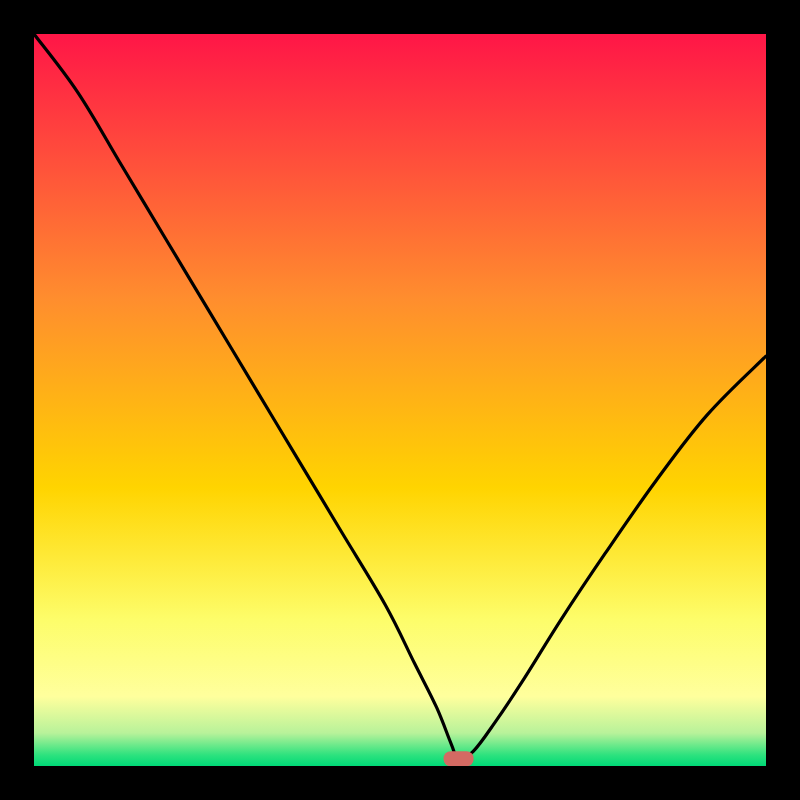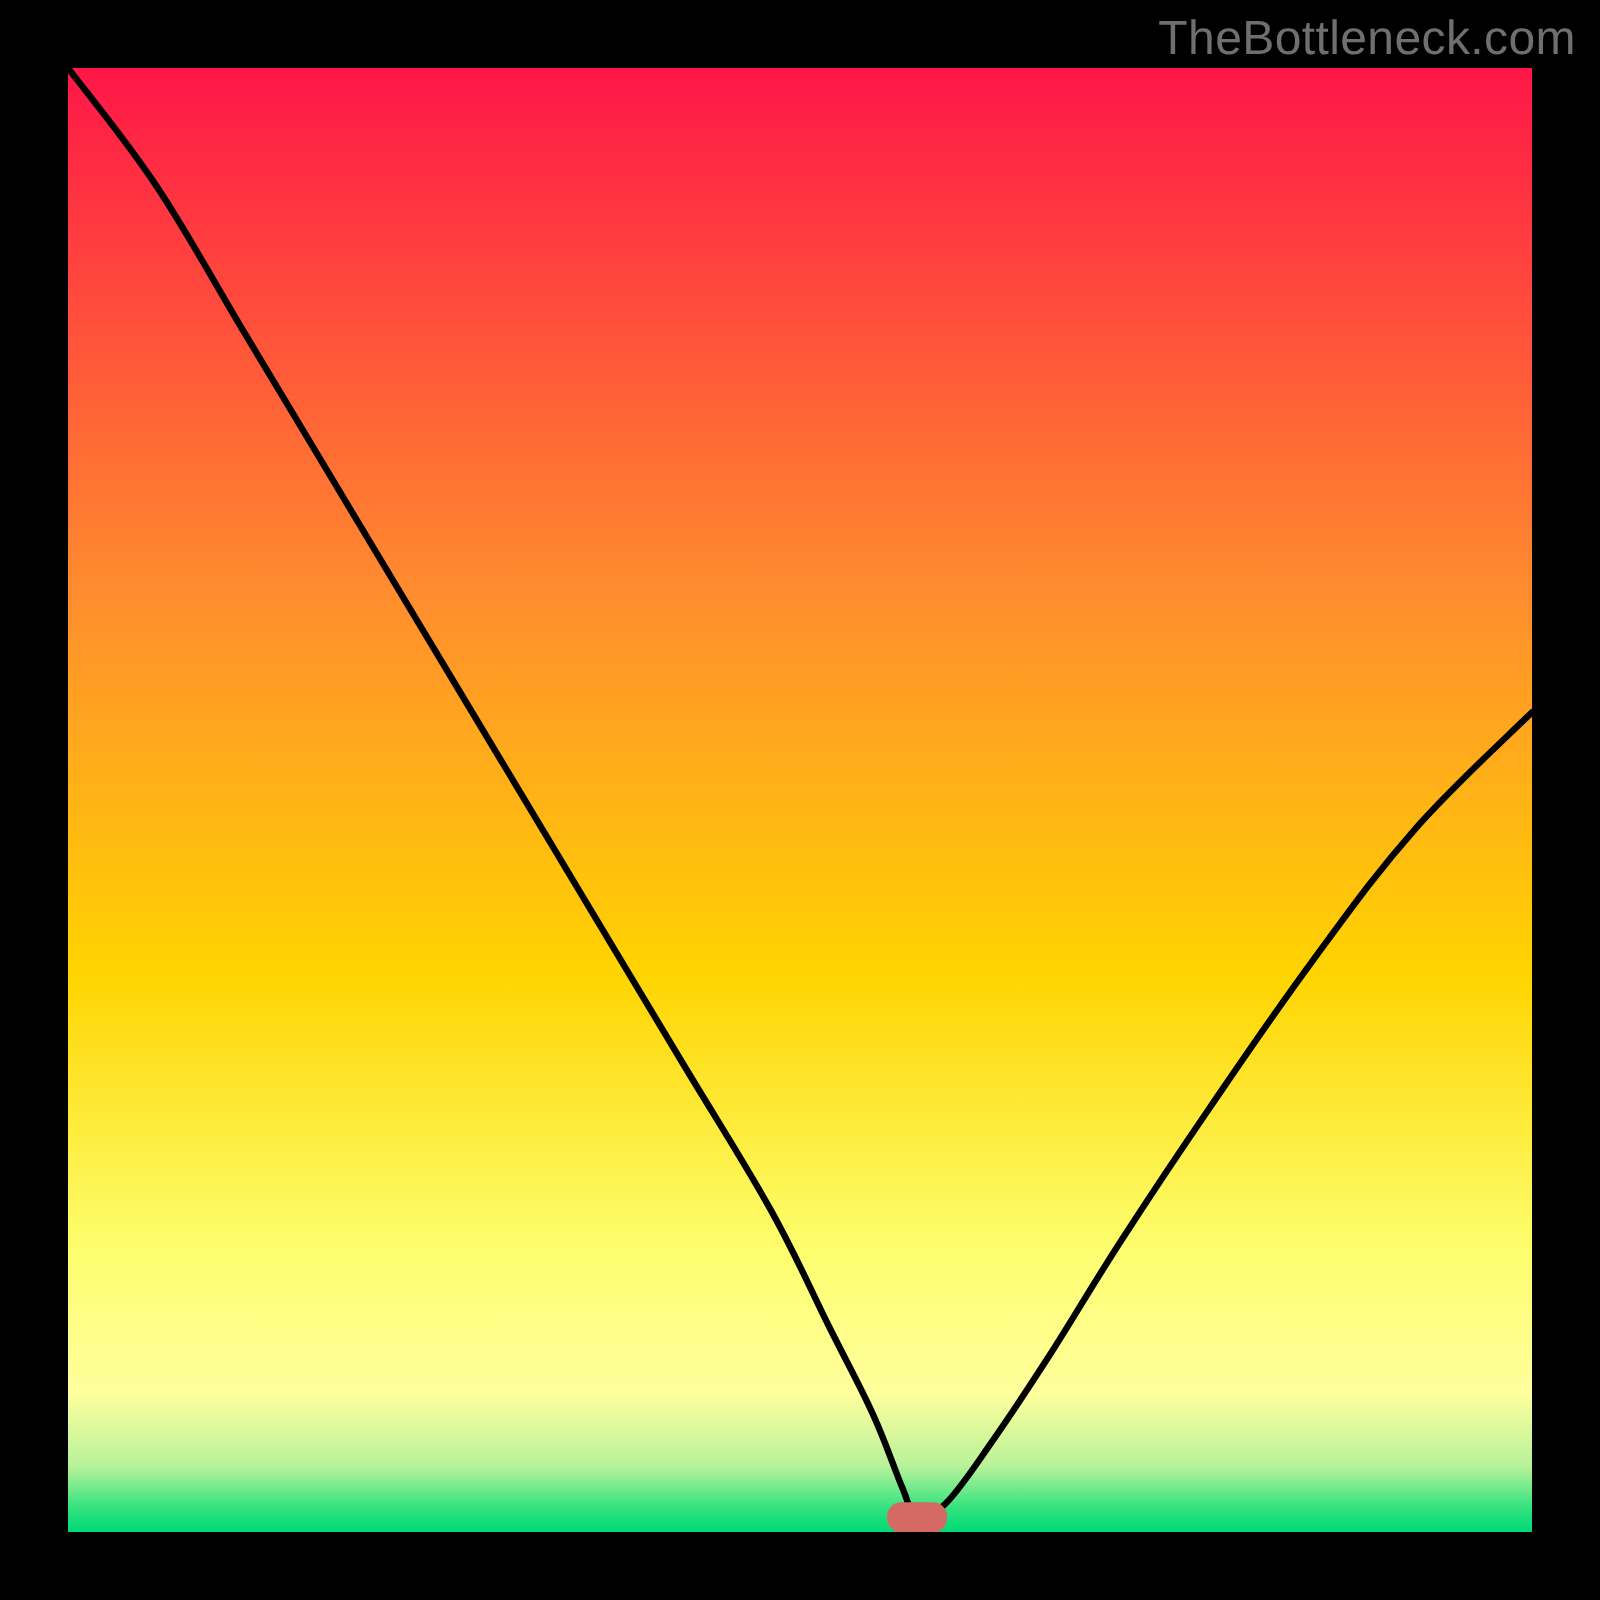--- a/index.html
+++ b/index.html
@@ -47,21 +47,20 @@
     letter-spacing: 0.2px;
     user-select: none;
     pointer-events: none;
   }
 </style>
 </head>
 <body>
 
 <div class="stage">
 
-  <div class="attribution">TheBottleneck.com</div>
 
   <div class="plot">
     <svg class="grad" viewBox="0 0 732 732" preserveAspectRatio="none">
       <defs>
         <linearGradient id="bg-grad" x1="0" y1="0" x2="0" y2="1">
             <stop offset="0.00%" stop-color="#ff1647"></stop>
             <stop offset="36.00%" stop-color="#ff8d2e"></stop>
             <stop offset="62.00%" stop-color="#ffd400"></stop>
             <stop offset="80.00%" stop-color="#fdfd6a"></stop>
             <stop offset="90.50%" stop-color="#ffff9d"></stop>

